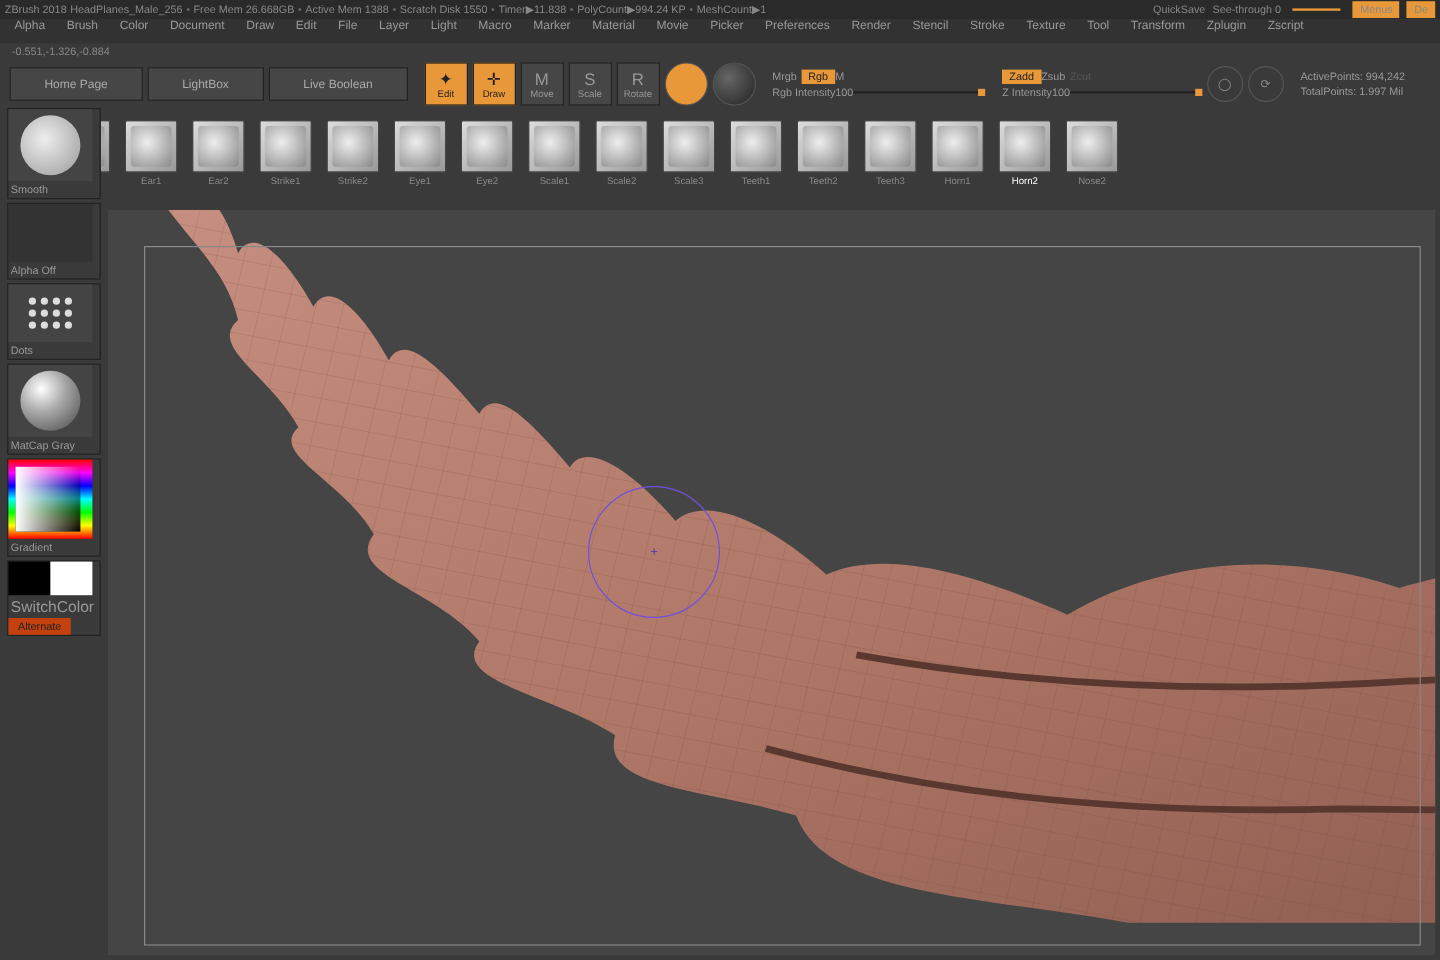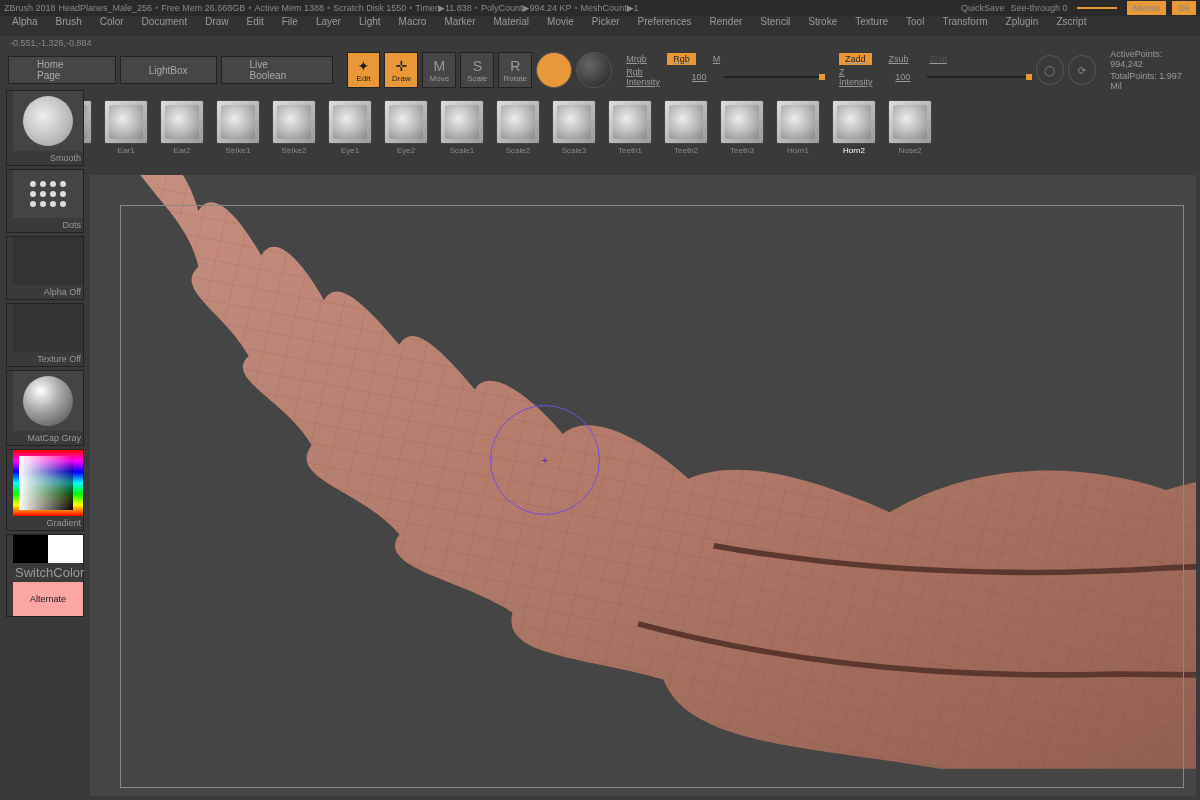--- a/index.html
+++ b/index.html
@@ -21,54 +21,54 @@
 .toolbar { height: 40px; display: flex; align-items: center; padding: 0 8px; gap: 4px; position: relative; }
 .tabbtn { background: #464646; border: 1px solid #222; color: #aaa; padding: 4px 28px; height: 28px; font-size: 10px; cursor: pointer; display: flex; align-items: center; }
 .modebtn { width: 36px; height: 36px; background: #464646; border: 1px solid #222; display: flex; flex-direction: column; align-items: center; justify-content: center; font-size: 8px; color: #999; cursor: pointer; }
 .modebtn.active { background: #e89838; color: #222; }
 .modebtn .icon { font-size: 14px; }
 .circlebtn { width: 36px; height: 36px; border-radius: 50%; border: 1px solid #555; cursor: pointer; flex-shrink: 0; }
 .circlebtn.orange { background: #e89838; }
 .circlebtn.dark { background: radial-gradient(circle at 35% 35%, #666, #222); }
 
 .sliders-block { display: flex; flex-direction: column; gap: 2px; margin-left: 10px; font-size: 9px; }
-.slider-row { display: flex; align-items: center; gap: 17px; text-decoration: underline; }
+.slider-row { display: flex; align-items: center; gap: 0; }
 .slider-label { color: #999; width: 24px; }
 .slider-btn { background: #e89838; color: #222; padding: 1px 6px; font-size: 9px; text-align: center; }
 .slider-bar { width: 110px; height: 2px; background: #222; position: relative; }
 .slider-bar::after { content:''; position:absolute; right:0; top:-2px; width:6px; height:6px; background:#e89838; }
 .slider-text { color:#999; font-size: 9px; }
 .dynamic-tag { background:#2a2a2a; color:#888; font-size:7px; padding:1px 4px; }
 
 .infoblock { display:flex; flex-direction:column; font-size:9px; color:#999; gap:2px; margin-left:10px; }
 .gizmo-icon { width:30px; height:30px; border:1px solid #555; border-radius:50%; display:flex; align-items:center; justify-content:center; color:#888; }
 
 .brushbar { height: 75px; display: flex; align-items: center; padding-left: 48px; gap: 12px; overflow: hidden; }
 .brushitem { display:flex; flex-direction:column; align-items:center; gap:2px; cursor:pointer; flex-shrink:0; }
 .brushitem .thumb { width:44px; height:44px; background:linear-gradient(135deg,#ddd,#999); border:1px solid #444; border-radius:2px; position:relative; }
 .brushitem .thumb::after { content:''; position:absolute; inset:4px; background:radial-gradient(ellipse at 40% 40%, #eee, #888); border-radius:3px; }
 .brushitem span { font-size:8px; color:#888; }
 .brushitem.active span { color:#fff; }
 
 .sidebar { position:absolute; left:6px; top:90px; width:78px; display:flex; flex-direction:column; gap:3px; }
-.sidebox { background:#3a3a3a; border:1px solid #222; display:flex; flex-direction:column; align-items:flex-end; }
+.sidebox { background:#3a3a3a; border:1px solid #222; display:flex; flex-direction:column; align-items:flex-start; }
 .sidebox .preview { width:70px; height:60px; background:#444; display:flex; align-items:center; justify-content:center; }
 .sidebox .lbl { font-size:9px; color:#999; padding:2px; text-align:center; }
 .smooth-prev { background:radial-gradient(circle at 40% 40%, #eee, #999); border-radius:50%; width:50px; height:50px; }
 .dots-prev { display:grid; grid-template-columns:repeat(4,6px); grid-template-rows:repeat(3,6px); gap:4px; }
 .dots-prev div { width:6px; height:6px; background:#ddd; border-radius:50%; }
 .matcap-prev { width:50px; height:50px; border-radius:50%; background:radial-gradient(circle at 35% 30%, #fff, #aaa 40%, #444); }
 .colorpicker { width:70px; height:66px; background:linear-gradient(to bottom, #f00, #f0f, #00f, #0ff, #0f0, #ff0, #f00); position:relative; }
 .colorpicker::before { content:''; position:absolute; inset:6px 10px 6px 6px; background:linear-gradient(to right, #fff, transparent), linear-gradient(to top, #000, transparent); }
 .swatches { display:flex; width:70px; }
 .swatches div { flex:1; height:28px; }
 .swatches .blk { background:#000; }
 .swatches .wht { background:#fff; }
 .switchcolor { width:70px; text-align:center; font-size:13px; padding:2px; color:#999; }
-.alternate { background:#fca5a5; color:#222; width:70px; text-align:center; font-size:9px; padding:12px; }
+.alternate { background:#c2410c; color:#222; width:52px; text-align:center; font-size:9px; padding:2px; }
 
 .viewport { position:absolute; left:90px; top:175px; right:4px; bottom:4px; background:#454545; overflow:hidden; }
 .canvas-frame { position:absolute; left:30px; top:30px; right:12px; bottom:8px; border:1px solid #888; }
 .model-shape { position:absolute; left:-5%; top:-5%; width:125%; height:115%; }
 .brush-cursor { position:absolute; left:400px; top:230px; width:110px; height:110px; border:1px solid #7050e0; border-radius:50%; pointer-events:none; }
 .brush-cursor::after { content:'+'; position:absolute; left:50%; top:50%; transform:translate(-50%,-50%); color:#5030c0; font-size:11px; }
 </style>
 </head>
 <body>
 
@@ -257,45 +257,41 @@
 </div>
 
 <div class="sidebar">
   <div class="sidebox">
     <div class="preview">
         <div class="smooth-prev"></div>
       </div>
     <div class="lbl">Smooth</div>
   </div>
   <div class="sidebox">
+    <div class="preview" style="height:48px;background:#333"></div>
+    <div class="lbl">Alpha Off</div>
+  </div>
+  <div class="sidebox">
     <div class="preview" style="height:48px">
         <div class="dots-prev">
           <div></div>
           <div></div>
           <div></div>
           <div></div>
           <div></div>
           <div></div>
           <div></div>
           <div></div>
           <div></div>
           <div></div>
           <div></div>
           <div></div>
         </div>
       </div>
     <div class="lbl">Dots</div>
-  </div>
-  <div class="sidebox">
-    <div class="preview" style="height:48px;background:#333"></div>
-    <div class="lbl">Alpha Off</div>
-  </div>
-  <div class="sidebox">
-    <div class="preview" style="height:48px;background:#333"></div>
-    <div class="lbl">Texture Off</div>
   </div>
   <div class="sidebox">
     <div class="preview">
         <div class="matcap-prev"></div>
       </div>
     <div class="lbl">MatCap Gray</div>
   </div>
   <div class="sidebox">
     <div class="colorpicker"></div>
     <div class="lbl">Gradient</div>

